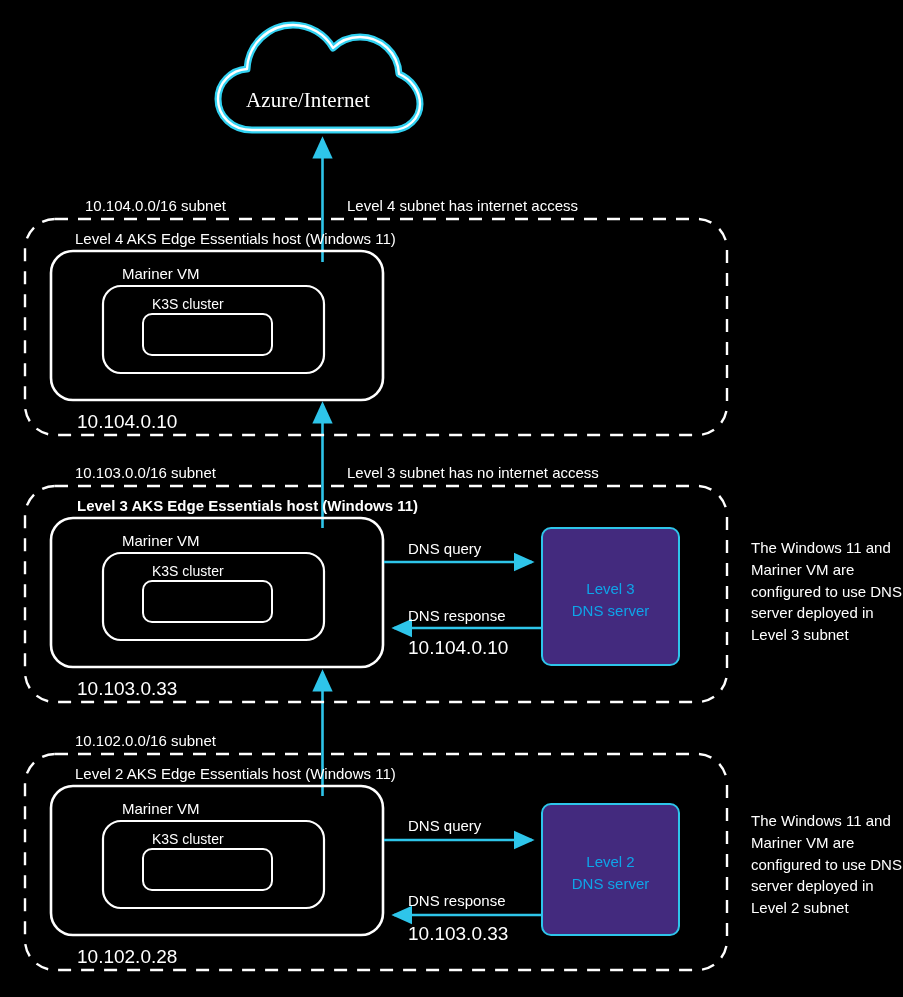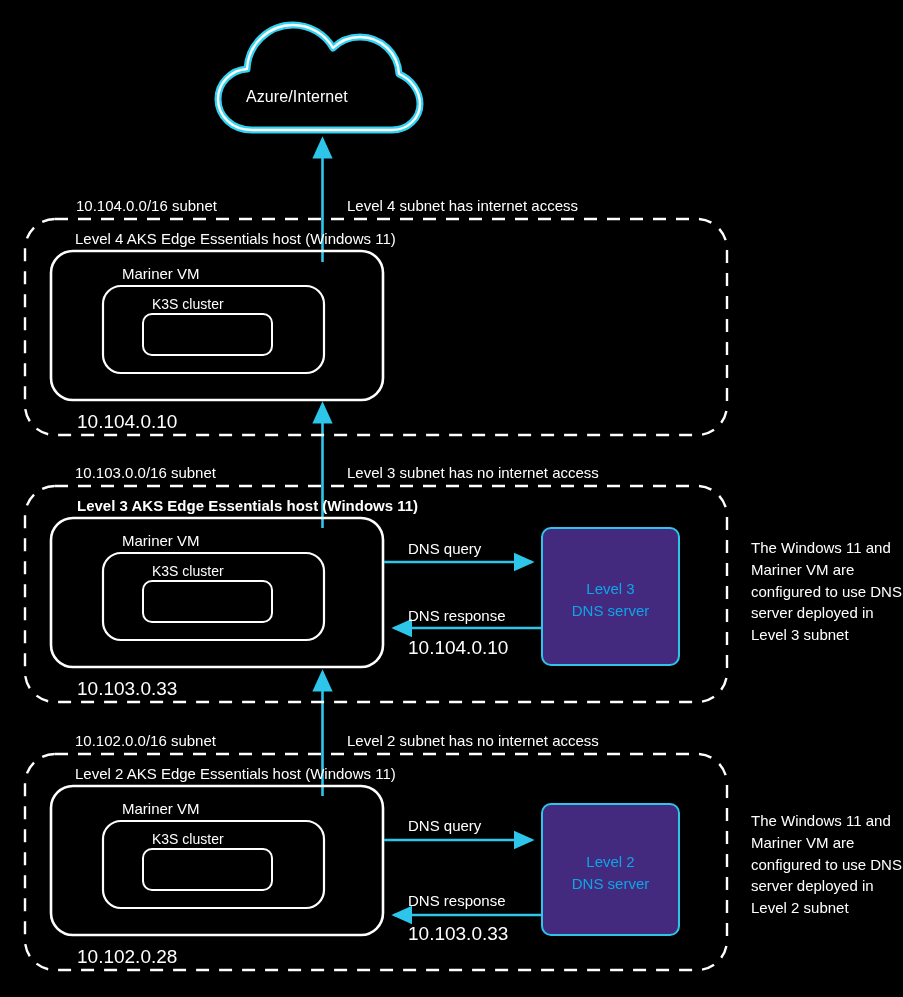--- a/index.html
+++ b/index.html
@@ -26,22 +26,23 @@
     pointer-events: none;
   }
   .txt {
     position: absolute;
     color: #ffffff;
     font-family: "Liberation Sans", sans-serif;
     white-space: pre;
     line-height: 1.15;
   }
   .cloud-label {
-    font-size: 16px;
+    font-size: 21px;
     letter-spacing: 0.1px;
+    font-family: Liberation Serif, serif;
   }
   .subnet-cidr   { font-size: 15px; }
   .subnet-note   { font-size: 15px; }
   .host-label    { font-size: 15px; }
   .vm-label      { font-size: 15px; }
   .k3s-label     { font-size: 14px; }
   .ip-label      { font-size: 19px; }
   .flow-label    { font-size: 15px; }
   .dns-box-label {
     position: absolute;
@@ -155,21 +156,21 @@
     <g>
       <line x1="384" y1="840" x2="532" y2="840" stroke="#2ec5ea" stroke-width="2.4" marker-end="url(#arrow-cyan)"></line>
     </g>
     <g>
       <line x1="542" y1="915" x2="394" y2="915" stroke="#2ec5ea" stroke-width="2.4" marker-end="url(#arrow-cyan)"></line>
     </g>
   </svg>
 
   <div class="txt cloud-label" style="left:246px; top:88px;">Azure/Internet</div>
 
-  <div class="txt subnet-cidr" style="left:76px; top:197px;">10.104.0.0/16 subnet</div>
+  <div class="txt subnet-cidr" style="left:85px; top:197px;">10.104.0.0/16 subnet</div>
   <div class="txt subnet-note" style="left:347px; top:197px;">Level 4 subnet has internet access</div>
   <div class="txt host-label" style="left:75px; top:230px;">Level 4 AKS Edge Essentials host (Windows 11)</div>
   <div class="txt vm-label" style="left:122px; top:265px;">Mariner VM</div>
   <div class="txt k3s-label" style="left:152px; top:296px;">K3S cluster</div>
   <div class="txt ip-label" style="left:77px; top:411px;">10.104.0.10</div>
 
   <div class="txt subnet-cidr" style="left:75px; top:464px;">10.103.0.0/16 subnet</div>
   <div class="txt subnet-note" style="left:347px; top:464px;">Level 3 subnet has no internet access</div>
   <div class="txt host-label" style="left:77px; top:497px;font-weight:bold;">Level 3 AKS Edge Essentials host (Windows 11)</div>
   <div class="txt vm-label" style="left:122px; top:532px;">Mariner VM</div>
@@ -181,21 +182,20 @@
   <div class="txt ip-label" style="left:408px; top:637px;">10.104.0.10</div>
 
   <div class="dns-box-label" style="left:542px; top:578px; width:137px;">
     <div>Level 3</div>
     <div>DNS server</div>
   </div>
 
   <div class="side-note" style="left:751px; top:537px;">The Windows 11 and Mariner VM are configured to use DNS server deployed in Level 3 subnet</div>
 
   <div class="txt subnet-cidr" style="left:75px; top:732px;">10.102.0.0/16 subnet</div>
-  <div class="txt subnet-note" style="left:347px; top:732px;">Level 2 subnet has no internet access</div>
   <div class="txt host-label" style="left:75px; top:765px;">Level 2 AKS Edge Essentials host (Windows 11)</div>
   <div class="txt vm-label" style="left:122px; top:800px;">Mariner VM</div>
   <div class="txt k3s-label" style="left:152px; top:831px;">K3S cluster</div>
   <div class="txt ip-label" style="left:77px; top:946px;">10.102.0.28</div>
 
   <div class="txt flow-label" style="left:408px; top:817px;">DNS query</div>
   <div class="txt flow-label" style="left:408px; top:892px;">DNS response</div>
   <div class="txt ip-label" style="left:408px; top:923px;">10.103.0.33</div>
 
   <div class="dns-box-label" style="left:542px; top:851px; width:137px;">

